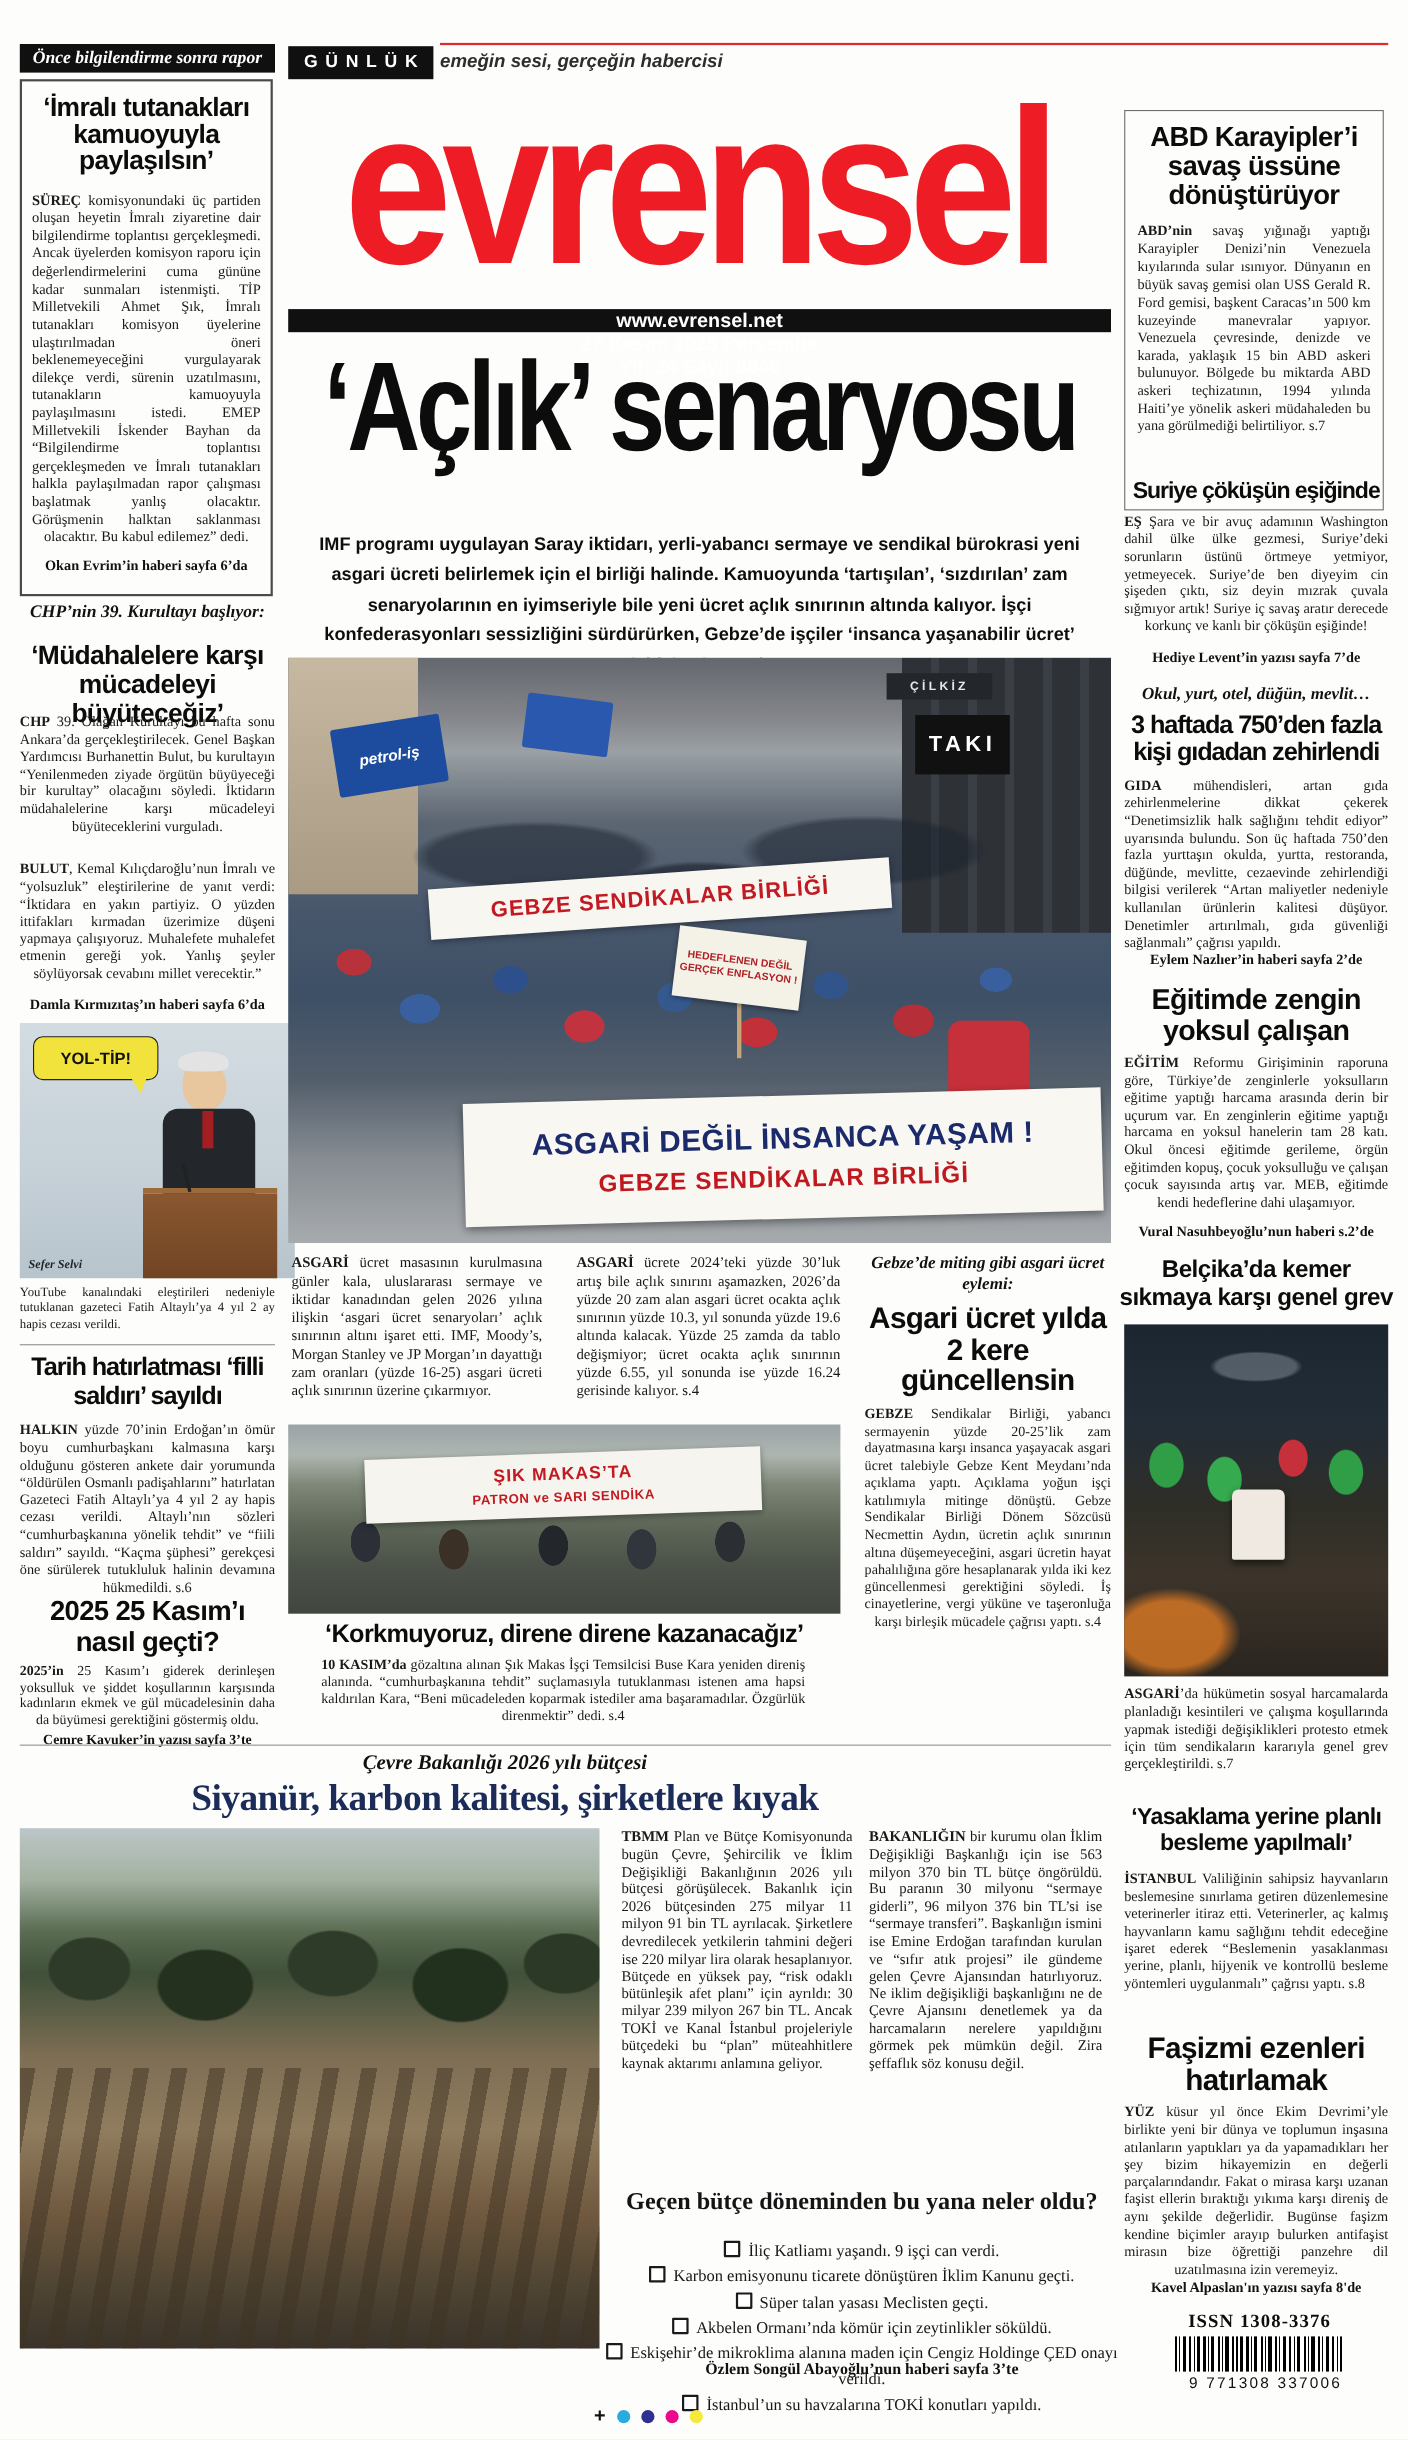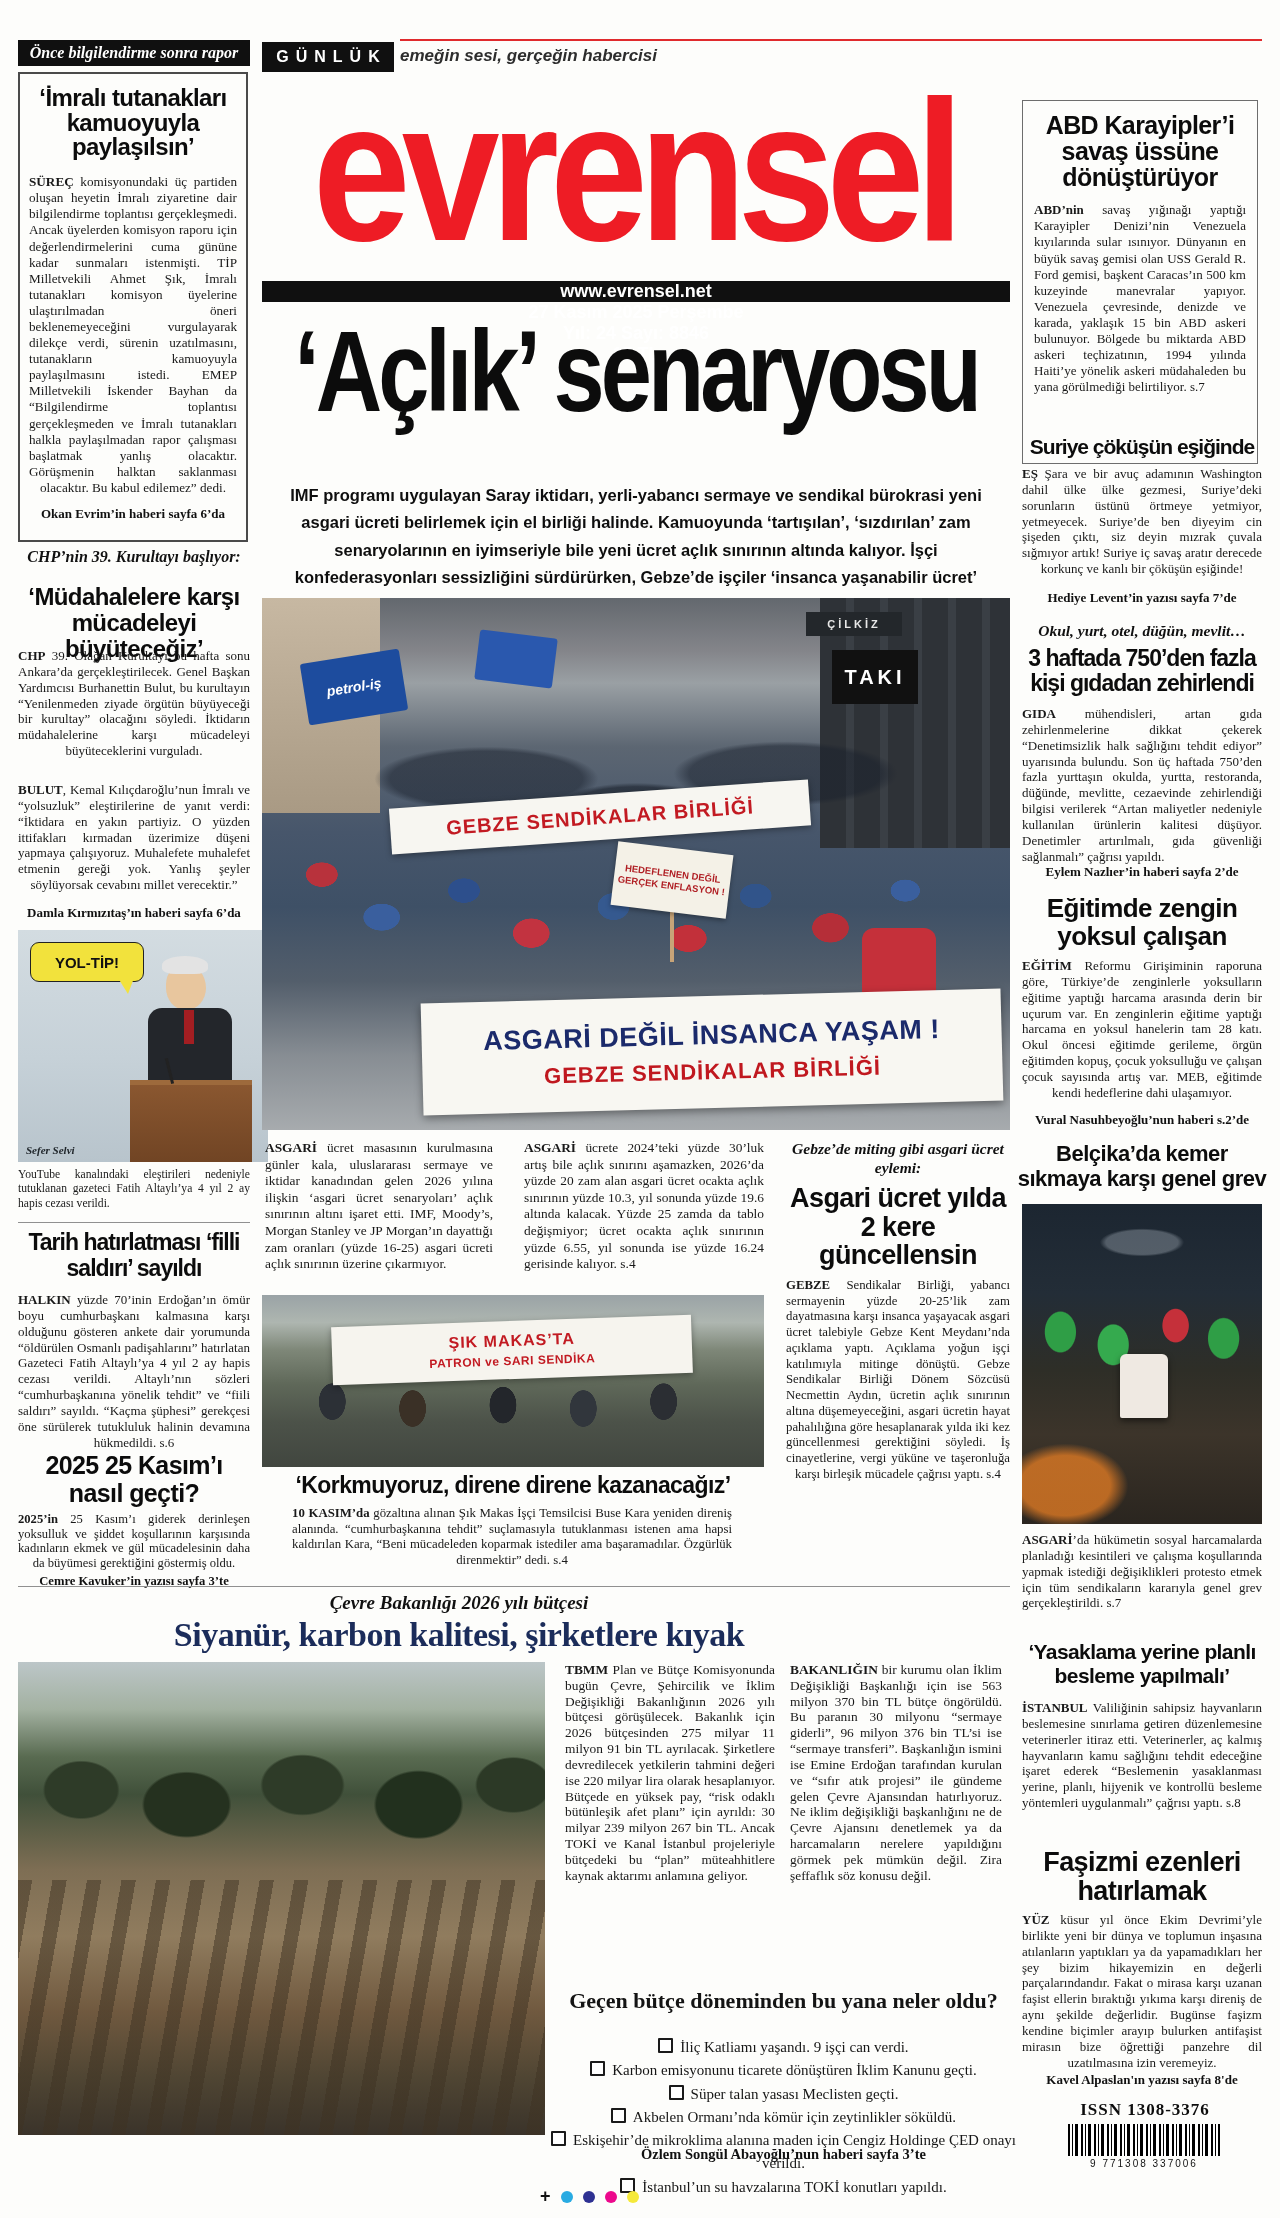--- a/index.html
+++ b/index.html
@@ -222,15 +222,15 @@
 
   <div class="abs hl" style="left:1016px;top:1640px;width:252px;font-size:21px;line-height:1.14;">‘Yasaklama yerine planlı besleme yapılmalı’</div>
   <p class="abs bodyj" style="left:1022px;top:1700px;width:240px;margin:0;"><span class="ld">İSTANBUL</span> <span>Valiliğinin sahipsiz hayvanların beslemesine sınırlama getiren düzenlemesine veterinerler itiraz etti. Veterinerler, aç kalmış hayvanların kamu sağlığını tehdit edeceğine işaret ederek “Beslemenin yasaklanması yerine, planlı, hijyenik ve kontrollü besleme yöntemleri uygulanmalı” çağrısı yaptı. s.8</span></p>
 
   <div class="abs hl" style="left:1016px;top:1848px;width:252px;font-size:27px;line-height:1.08;">Faşizmi ezenleri hatırlamak</div>
   <p class="abs body" style="left:1022px;top:1912px;width:240px;margin:0;"><span class="ld">YÜZ</span> <span>küsur yıl önce Ekim Devrimi’yle birlikte yeni bir dünya ve toplumun inşasına atılanların yaptıkları ya da yapamadıkları her şey bizim hikayemizin en değerli parçalarındandır. Fakat o mirasa karşı uzanan faşist ellerin bıraktığı yıkıma karşı direniş de aynı şekilde değerlidir. Bugünse faşizm kendine biçimler arayıp bulurken antifaşist mirasın bize öğrettiği panzehre dil uzatılmasına izin veremeyiz.</span></p>
   <div class="abs byline" style="left:1022px;top:2072px;width:240px;">Kavel Alpaslan'ın yazısı sayfa 8'de</div>
 
   <div class="abs" style="left:1060px;top:2100px;width:170px;text-align:center;font-weight:700;font-size:17px;letter-spacing:1px;color:#0d0d0d;">ISSN 1308-3376</div>
   <div class="abs" style="left:1068px;top:2124px;width:152px;height:32px;background:repeating-linear-gradient(90deg,#000 0 2px,#fff 2px 4px,#000 4px 5px,#fff 5px 7px,#000 7px 10px,#fff 10px 13px);"></div>
-  <div class="abs sans" style="left:1068px;top:2158px;width:152px;text-align:center;font-size:10px;letter-spacing:2px;color:#111;">9 771308 337006</div>
+  <div class="abs sans" style="left:1068px;top:2158px;width:152px;text-align:right;font-size:14px;letter-spacing:2px;color:#111;">9 771308 337006</div>
 
 </div>
 
 </body></html>

